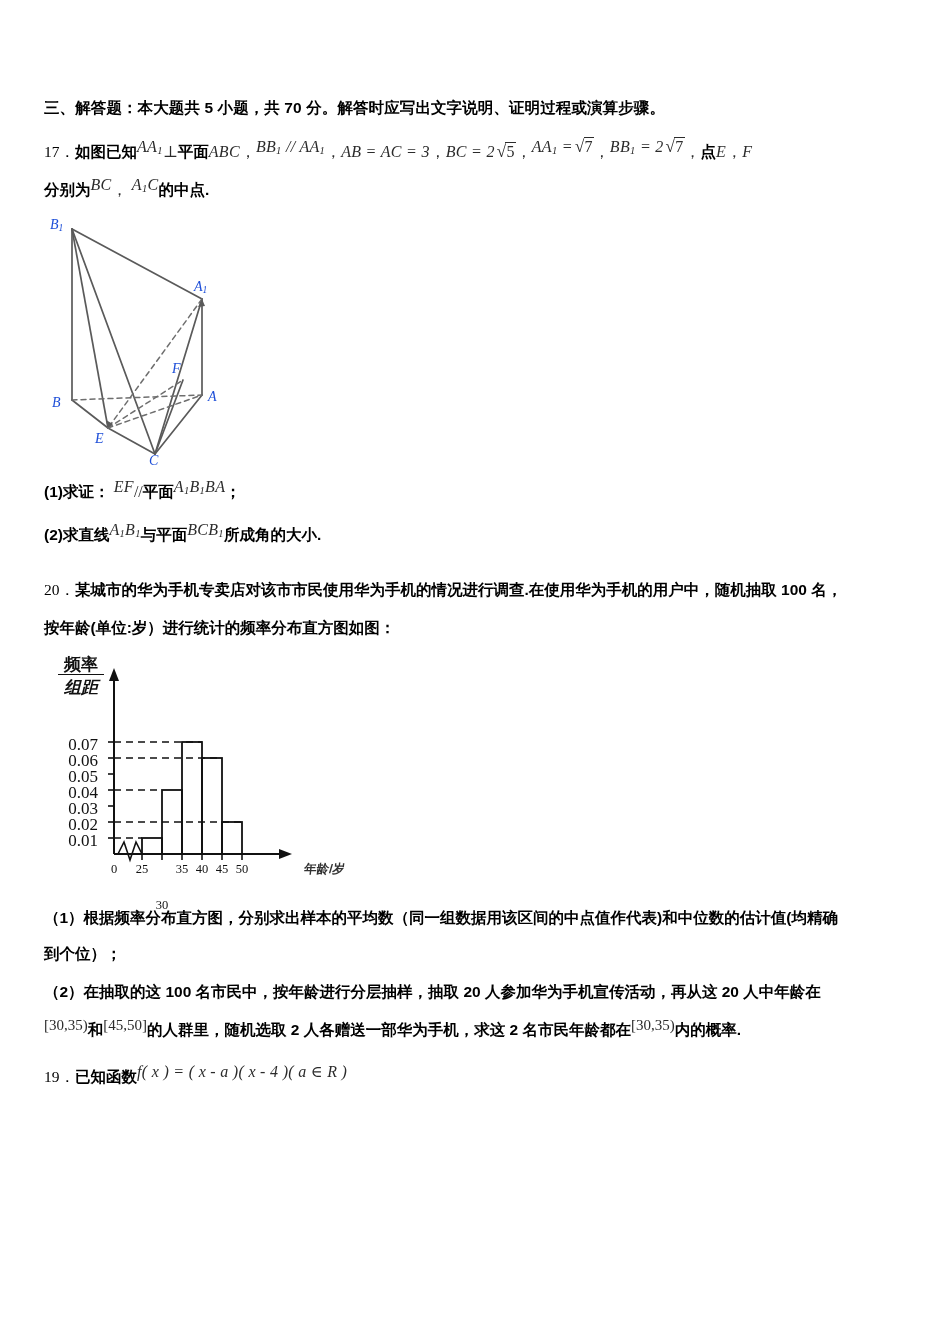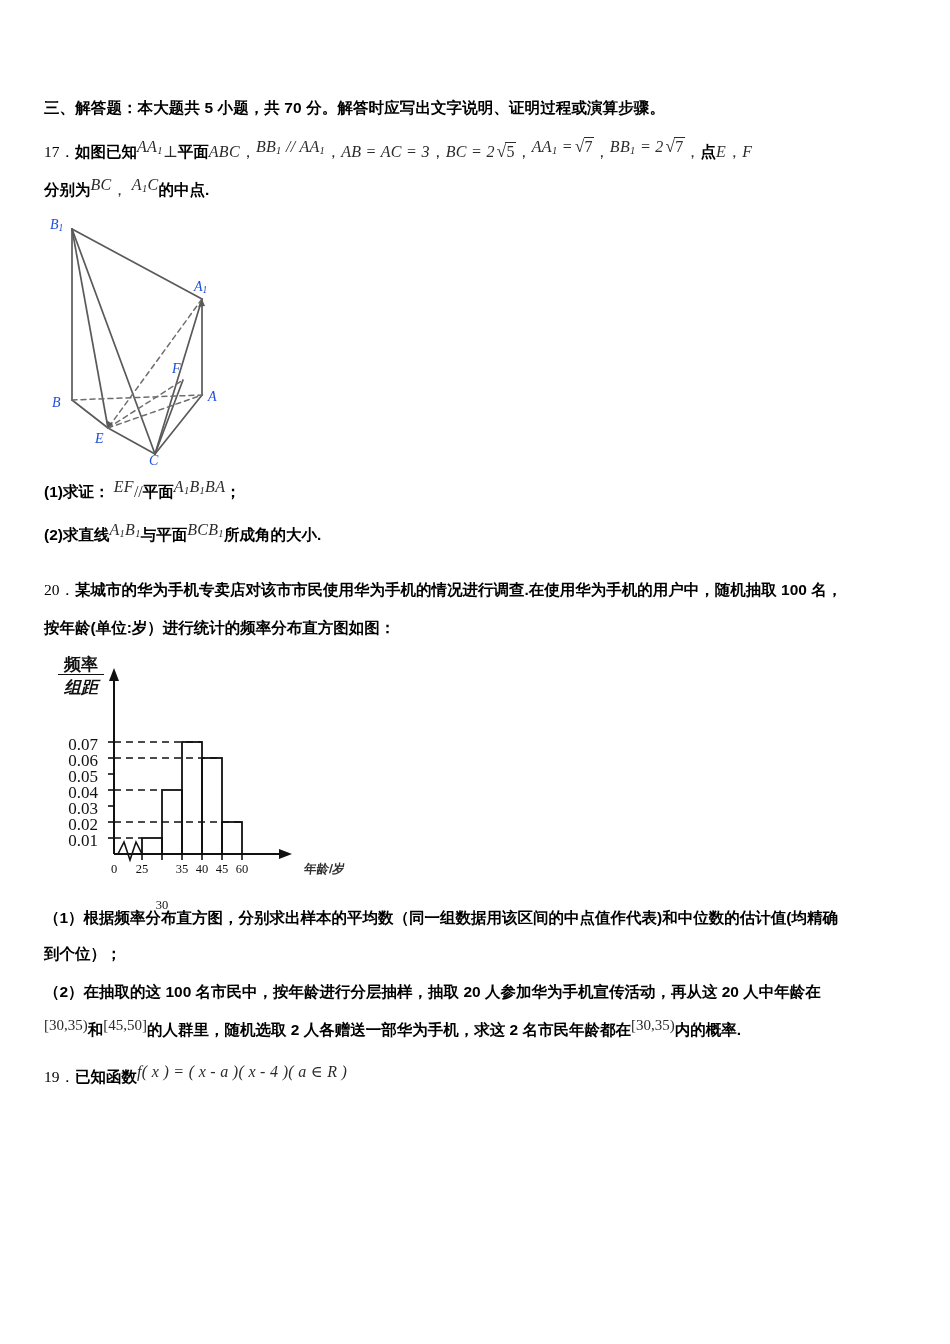--- a/index.html
+++ b/index.html
@@ -318,21 +318,21 @@
       <div class="ytick" style="left:6px; top:161px;">0.02</div>
       <div class="ytick" style="left:6px; top:177px;">0.01</div>
 
       
       <div class="xtick" style="left:51px; top:208px;">0</div>
       <div class="xtick" style="left:79px; top:208px;">25</div>
       <div class="xtick" style="left:99px; top:208px;margin-top:36px;">30</div>
       <div class="xtick" style="left:119px; top:208px;">35</div>
       <div class="xtick" style="left:139px; top:208px;">40</div>
       <div class="xtick" style="left:159px; top:208px;">45</div>
-      <div class="xtick" style="left:179px; top:208px;">60</div>
+      <div class="xtick" style="left:179px; top:208px;">50</div>
 
       
       <div class="xlab">年龄/岁</div>
     </div>
 
     <div class="qline" style="line-height:2.3;">
       <span class="cn">（1）根据频率分布直方图，分别求出样本的平均数（同一组数据用该区间的中点值作代表)和中位数的估计值(均精确</span>
     </div>
     <div class="qline" style="line-height:2.4;">
       <span class="cn">到个位）；</span>

